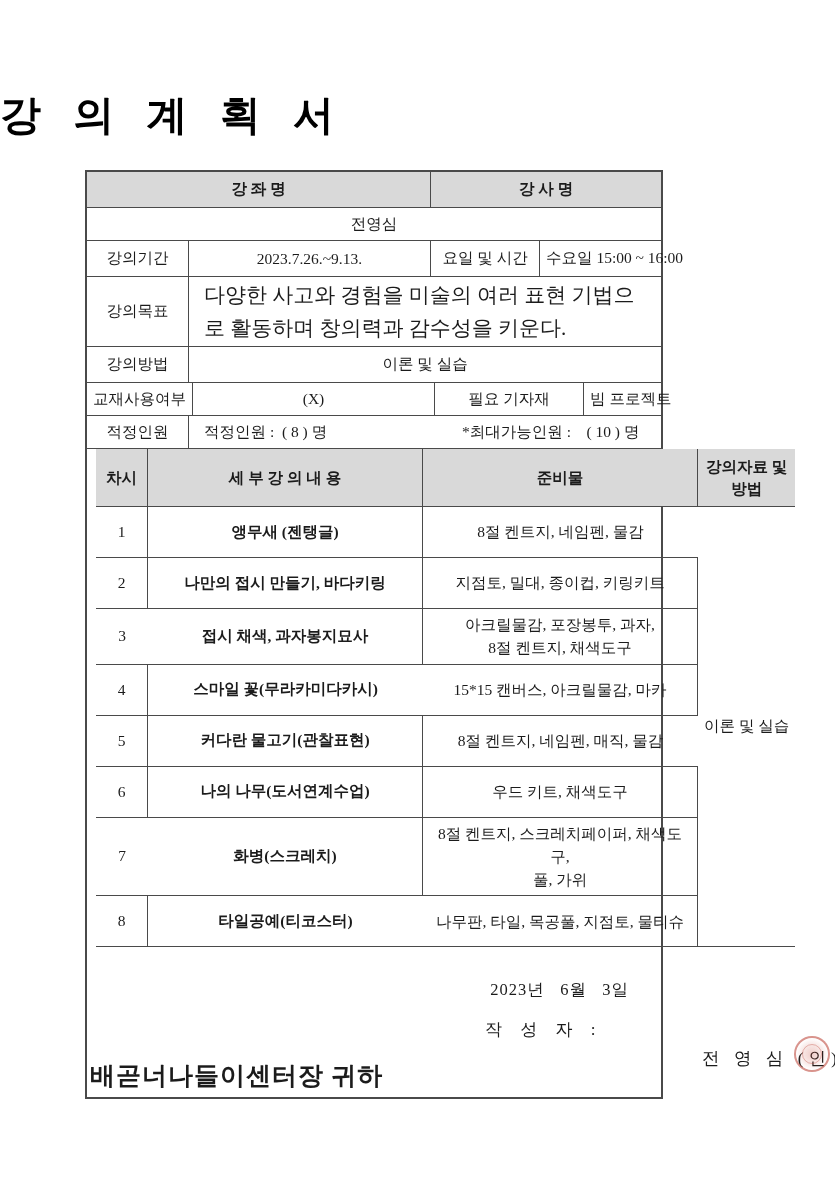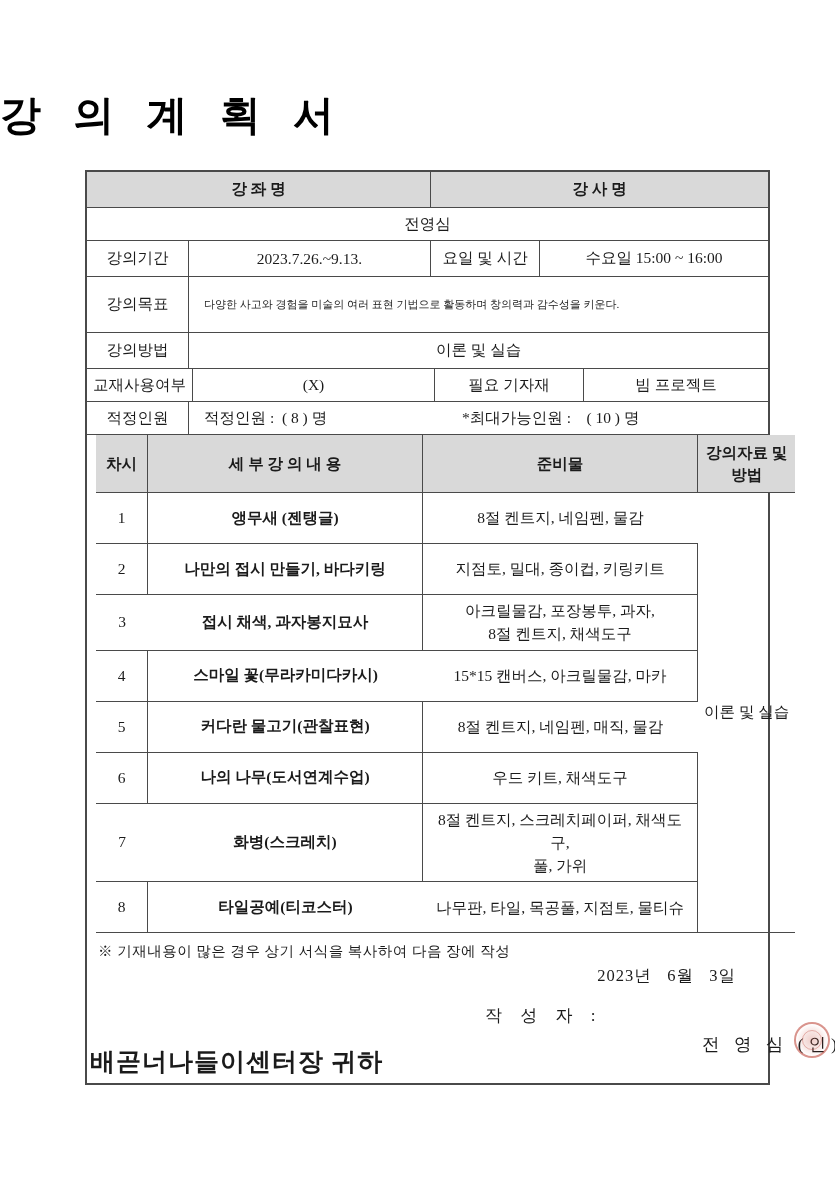--- a/index.html
+++ b/index.html
@@ -20,21 +20,21 @@
     text-align:left;
     font-family:"DejaVu Sans","Liberation Sans",sans-serif;
     font-weight:900;
     font-size:41px;
     letter-spacing:9px;
     color:#000;
     margin-bottom:27px;
     white-space:pre;
   }
   .doc-table{
-    width:685px;
+    width:578px;
     margin-left:85px;
     border:2px solid var(--bc);
   }
   
   .row{display:flex;border-bottom:1px solid var(--bc);}
   .cell{
     display:flex;align-items:center;justify-content:center;
     border-right:1px solid var(--bc);
     font-size:15.5px;
     padding:2px 6px;
@@ -48,21 +48,21 @@
   
   .w-label{flex:0 0 102px;}
   .w-half{flex:0 0 344px;}
   .w-val{flex:0 0 242px;}
   .w-mid{flex:0 0 109px;}
   .w-mid2{flex:0 0 149px;}
   .grow{flex:1 1 auto;}
   .h36{min-height:36px;}
   .h33{min-height:33px;}
   .h56{min-height:56px;}
-  .goal-text{line-height:1.55;font-size:11px;}
+  .goal-text{line-height:1.55;font-size:21px;}
   .underline{text-decoration:underline;text-underline-offset:3px;}
   .cap-cell{position:relative;}
   .cap-max{position:absolute;left:273px;}
   
   .schedule{
     display:grid;
     grid-template-columns:52px 275px 275px 1fr;
     grid-auto-rows:minmax(51px,auto);
     margin-left:9px;
   }
@@ -206,21 +206,20 @@
       <div class="topic">화병(스크레치)</div>
       <div class="mats">8절 켄트지, 스크레치페이퍼, 채색도구,
 풀, 가위</div>
 
       <div>8</div>
       <div class="topic">타일공예(티코스터)</div>
       <div class="mats">나무판, 타일, 목공풀, 지점토, 물티슈</div>
     </div>
 
     <div class="footer-box">
-      <div class="foot-note">※ 기재내용이 많은 경우 상기 서식을 복사하여 다음 장에 작성</div>
       <div class="foot-date">2023년   6월   3일</div>
       <div class="writer-label">작 성 자 :</div>
       <div class="writer-name">
         <span>전 영 심 </span><span class="seal-wrap"><span>(인)</span><span class="stamp"></span></span>
       </div>
       <div class="recipient">배곧너나들이센터장 귀하</div>
     </div>
 
   </div>
 </div>

